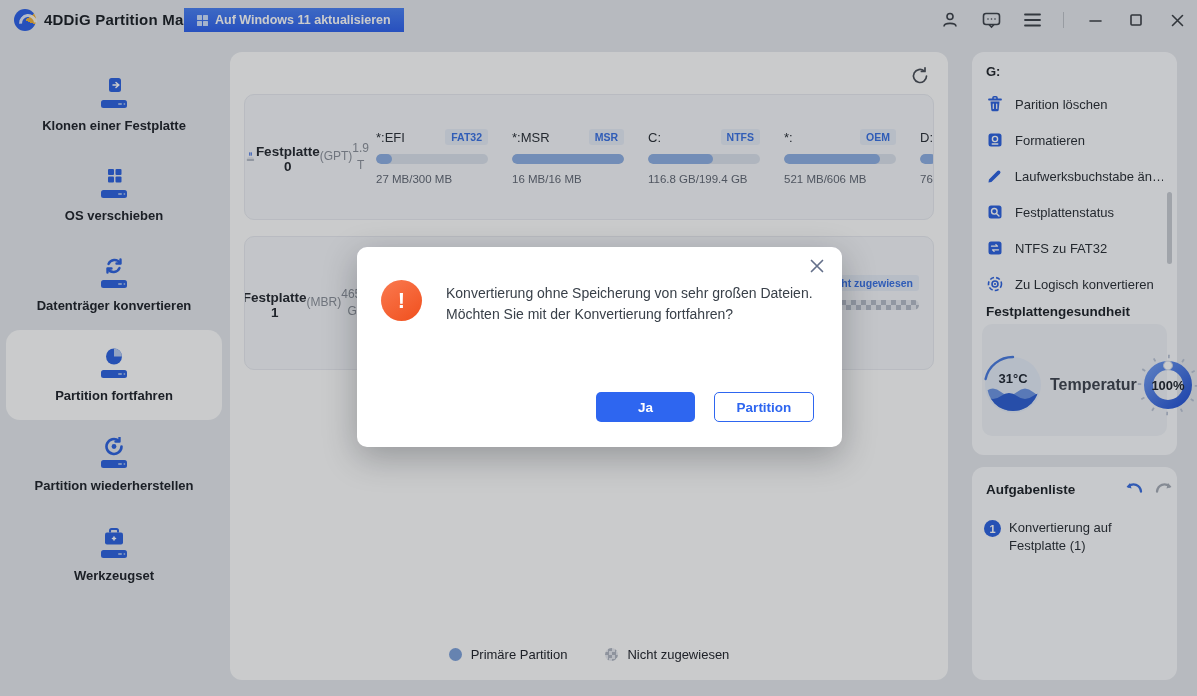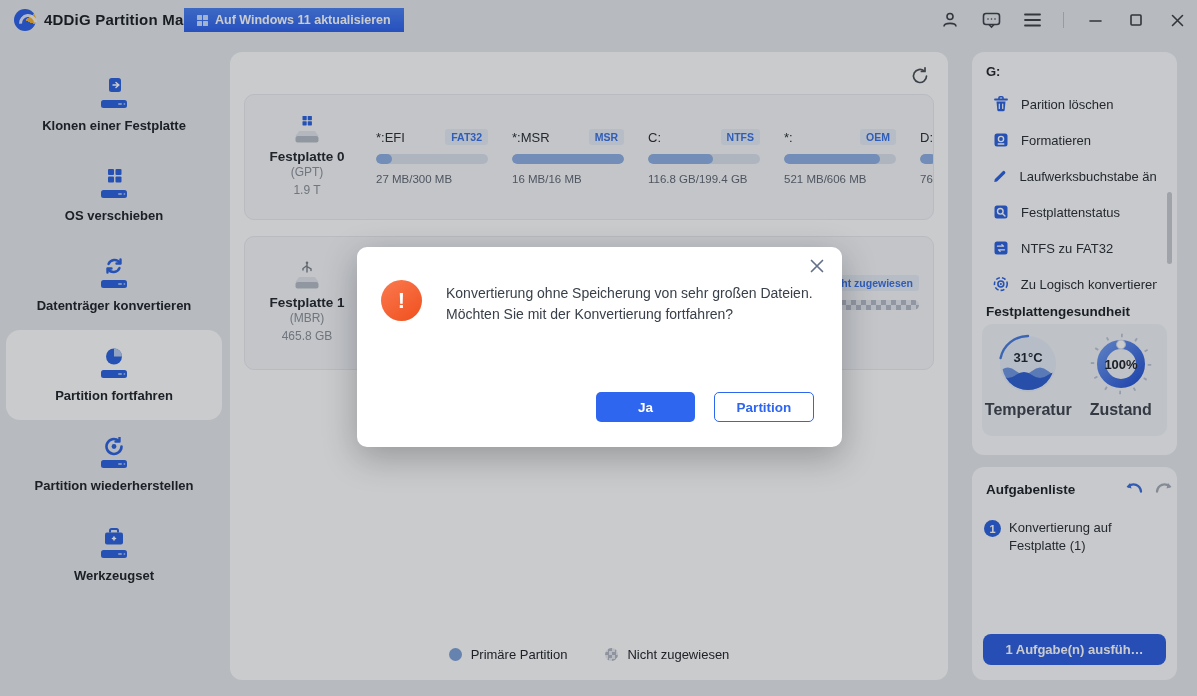--- a/index.html
+++ b/index.html
@@ -27,21 +27,21 @@
   .side-item { width:216px; height:90px; display:flex; flex-direction:column; align-items:center; justify-content:center; gap:7px; border-radius:14px; cursor:pointer; }
   .side-item.selected { background:#fff; }
   .side-item .lbl { font-size:13px; font-weight:700; color:#21252c; }
 
   
   .main-card { position:absolute; left:230px; top:52px; width:718px; height:628px; background:#fff; border-radius:12px; }
   .refresh { position:absolute; right:18px; top:14px; width:20px; height:20px; cursor:pointer; }
   .disk-row { position:absolute; left:14px; width:690px; background:#f6f8fb; border:1px solid #e9ebf1; border-radius:10px; overflow:hidden; }
   .row0 { top:42px; height:126px; }
   .row1 { top:184px; height:134px; }
-  .disk-info { position:absolute; left:0; top:0; width:124px; height:100%; display:flex; flex-direction:column; align-items:center; justify-content:center; text-align:center; }
+  .disk-info { position:absolute; left:0; top:0; width:124px; height:100%; display:flex; align-items:center; justify-content:center; text-align:center; }
   .disk-name { font-size:13.5px; font-weight:700; color:#262a31; margin-top:4px; }
   .disk-meta { font-size:12px; color:#8c919b; line-height:1.45; }
   .parts { position:absolute; left:131px; top:0; right:0; height:100%; display:flex; gap:24px; align-items:center; padding-right:14px; overflow:hidden; }
   .pcol { width:112px; flex:none; display:flex; flex-direction:column; gap:9px; }
   .pcol.wide { width:auto; flex:1; }
   .p-head { display:flex; justify-content:space-between; align-items:flex-end; height:18px; }
   .p-label { font-size:13px; color:#2b3038; }
   .p-badge { font-size:10.5px; font-weight:700; color:#3a72e4; background:#e7edf8; border-radius:3px; padding:2px 6px; }
   .p-badge:empty { display:none; }
   .p-bar { height:10px; border-radius:5px; background:#dde3ee; overflow:hidden; }
@@ -52,26 +52,26 @@
   .leg-item { display:flex; align-items:center; gap:9px; font-size:13px; color:#23262d;justify-content:center; }
   .dot { width:13px; height:13px; border-radius:50%; background:#7fa3dc; }
   .dot.checker { background:repeating-conic-gradient(#b2b8c3 0% 25%,#e7eaf0 0% 50%); background-size:7px 7px; }
 
   
   .rcard { position:absolute; left:972px; width:205px; background:#fcfdff; border-radius:12px; }
   .rtop { top:52px; height:403px; }
   .rbottom { top:467px; height:213px; }
   .g-label { position:absolute; left:14px; top:12px; font-size:13px; font-weight:700; color:#23272e; }
   .rmenu { position:absolute; left:0; top:34px; width:100%; }
-  .rmenu-item { height:36px; display:flex; align-items:center; gap:11px; padding:0 20px; cursor:pointer; }
+  .rmenu-item { height:36px; display:flex; align-items:center; gap:11px; padding:0 14px; cursor:pointer; }
   .rmenu-item .lbl { font-size:13px; color:#2b3037; white-space:nowrap; overflow:hidden; }
   .scrollbar { position:absolute; right:5px; top:140px; width:5px; height:72px; border-radius:2.5px; background:#c9cdd4; }
   .health-title { position:absolute; left:14px; top:252px; font-size:13.5px; font-weight:700; color:#1e2329; }
   .health-card { position:absolute; left:10px; top:272px; width:185px; height:112px; background:#f1f4f9; border-radius:10px; display:flex; }
-  .gauge { flex:1; display:flex; flex-direction:column; align-items:center; padding-top:9px; gap:6px; }
+  .gauge { flex:1; display:flex; flex-direction:row; align-items:center; padding-top:9px; gap:6px; }
   .gauge .glbl { font-size:16px; color:#3f4550;font-weight:bold; }
 
   .tasks-title { position:absolute; left:14px; top:15px; font-size:13.5px; font-weight:700; color:#1e2329; }
   .undo { position:absolute; left:152px; top:13px; cursor:pointer; }
   .redo { position:absolute; left:182px; top:13px; cursor:pointer; }
   .task-item { position:absolute; left:12px; top:52px; display:flex; gap:8px; align-items:flex-start; }
   .task-num { width:17px; height:17px; border-radius:50%; background:#2e63e0; color:#fff; font-size:11px; font-weight:700;
               display:flex; align-items:center; justify-content:center; flex:none; margin-top:1px; }
   .task-text { font-size:13px; color:#2b3037; line-height:1.38; width:142px; }
   .exec-btn { position:absolute; left:11px; top:167px; width:183px; height:31px; border:none; border-radius:8px;
@@ -426,21 +426,20 @@
   <span class="redo">
     <svg width="20" height="17" viewBox="0 0 20 17">
       <path d="M14 3 L17.5 7 L12.5 8.5 Z" fill="#a7adb8"></path>
       <path d="M15.5 6.5 C11 2.5 4 4.5 3 11.5" fill="none" stroke="#a7adb8" stroke-width="2.3" stroke-linecap="round"></path>
       </svg>
   </span>
   <div class="task-item">
     <span class="task-num">1</span>
     <span class="task-text">Konvertierung auf Festplatte (1)</span>
   </div>
-  <button class="exec-btn">1 Aufgabe(n) ausfüh…</button>
 </div>
 
 <div class="overlay"></div>
 <div class="modal">
   <span class="modal-close">
     <svg width="14" height="14" viewBox="0 0 14 14" stroke="#64708a" stroke-width="1.7" stroke-linecap="round">
         <path d="M1.5 1.5 L12.5 12.5 M12.5 1.5 L1.5 12.5"></path>
       </svg>
   </span>
   <div class="warn">!</div>

